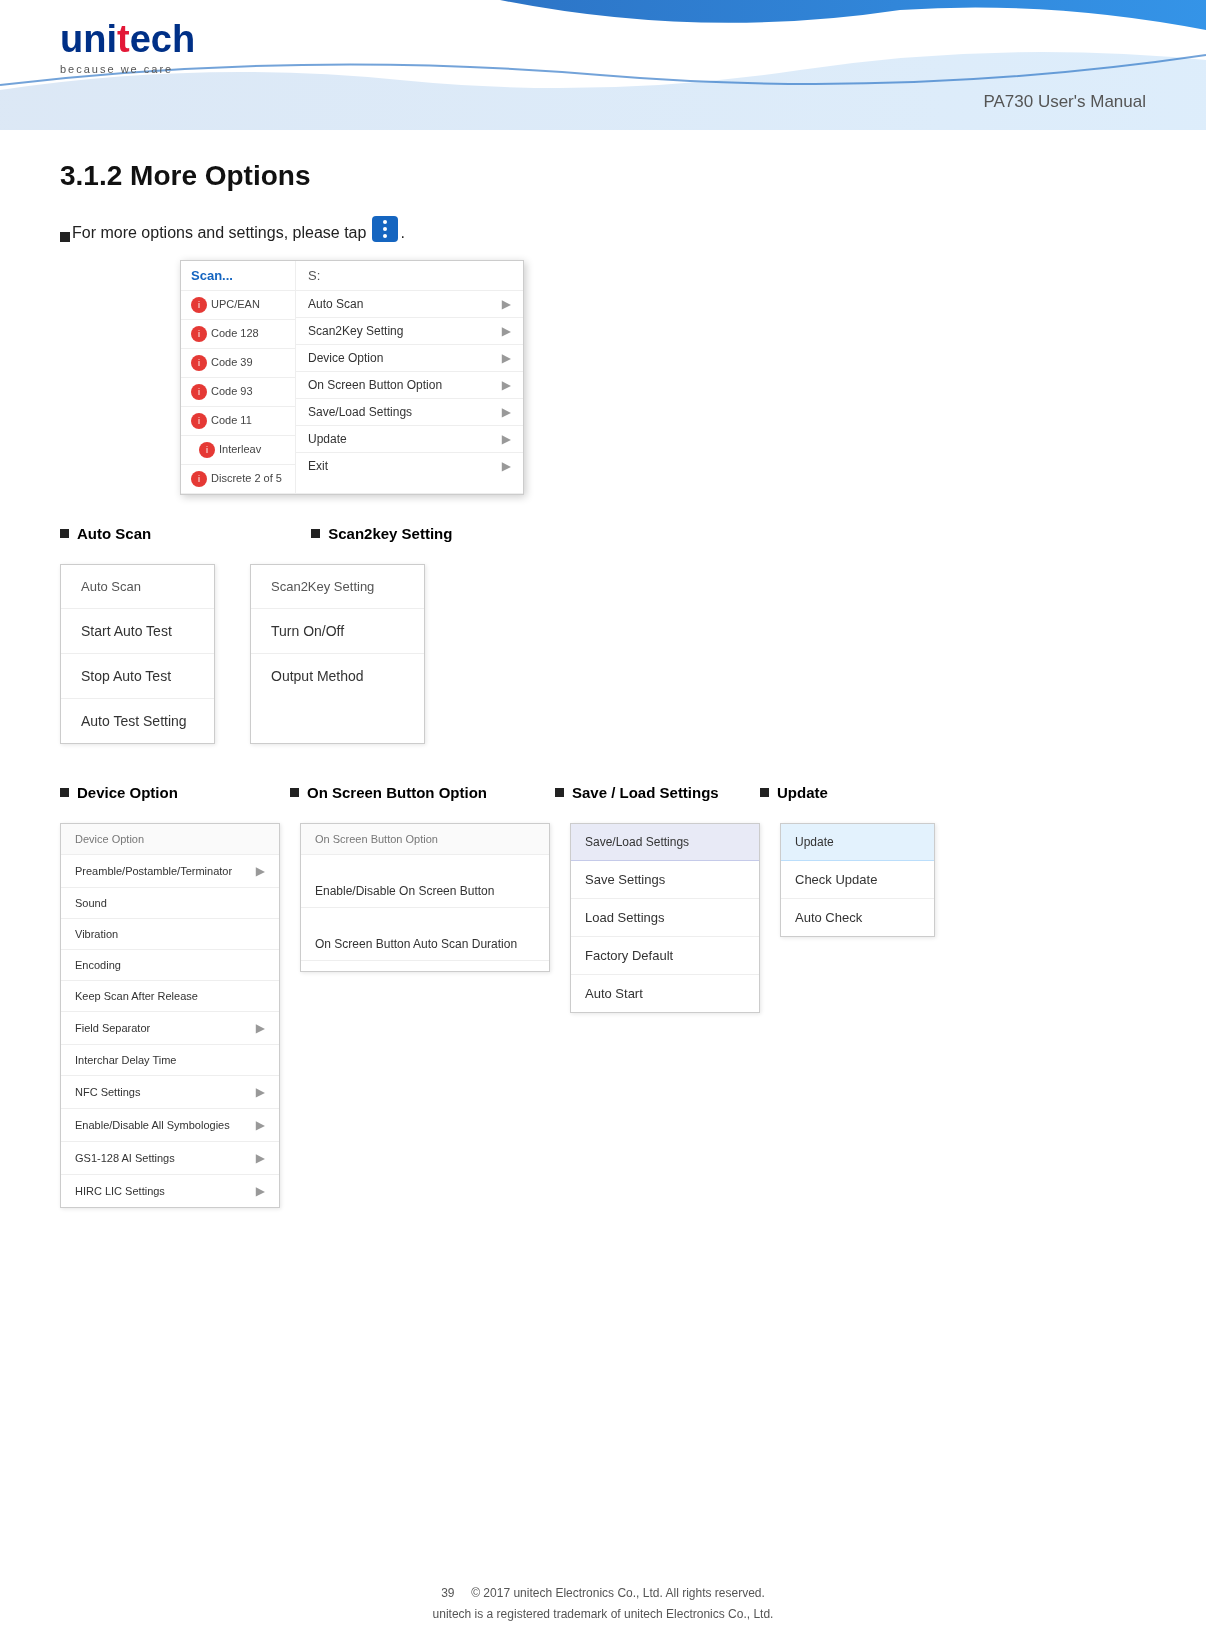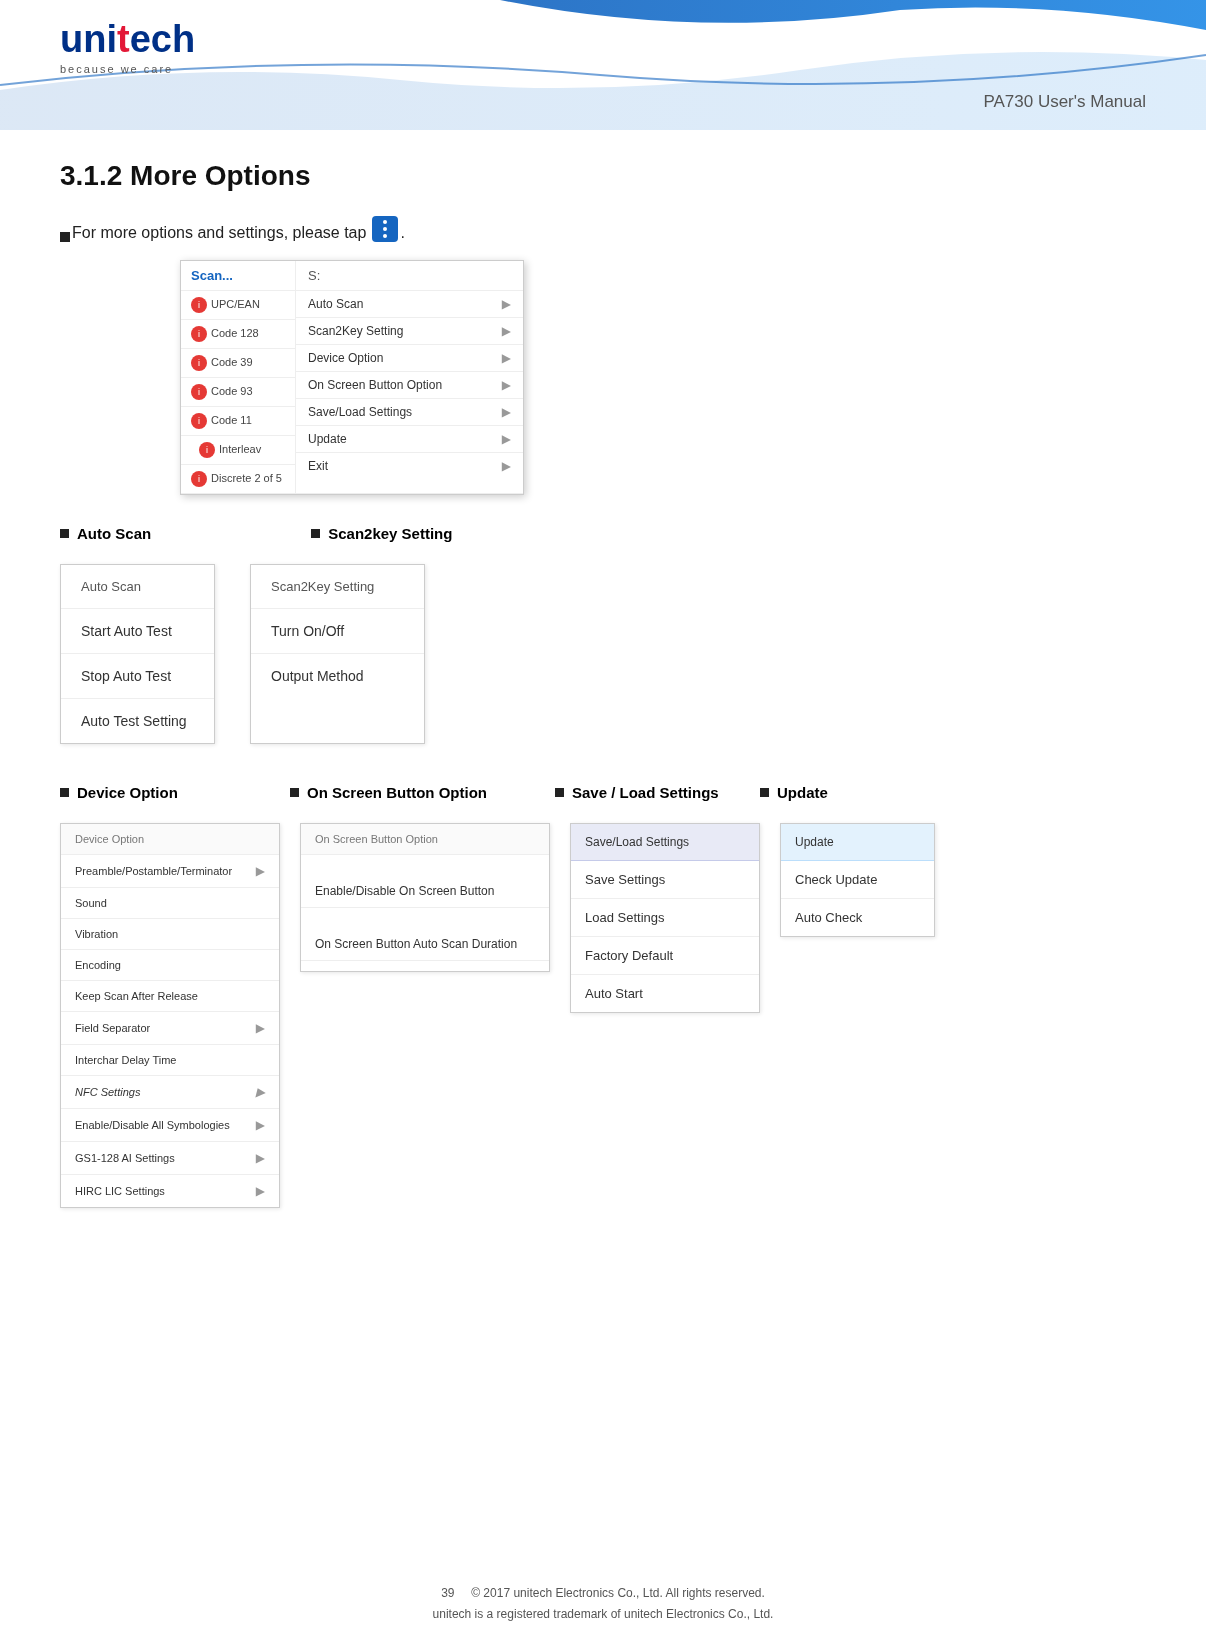--- a/index.html
+++ b/index.html
@@ -352,21 +352,21 @@
         </div>
         <div class="panel-item" style="font-size:11px;">Sound</div>
         <div class="panel-item" style="font-size:11px;">Vibration</div>
         <div class="panel-item" style="font-size:11px;">Encoding</div>
         <div class="panel-item" style="font-size:11px;">Keep Scan After Release</div>
         <div class="panel-item panel-item-with-arrow" style="font-size:11px;">
           <span>Field Separator</span>
           <span class="panel-item-arrow">▶</span>
         </div>
         <div class="panel-item" style="font-size:11px;">Interchar Delay Time</div>
-        <div class="panel-item panel-item-with-arrow" style="font-size:11px;font-style:italic;">
+        <div class="panel-item panel-item-with-arrow" style="font-size:11px;">
           <span>NFC Settings</span>
           <span class="panel-item-arrow">▶</span>
         </div>
         <div class="panel-item panel-item-with-arrow" style="font-size:11px;">
           <span>Enable/Disable All Symbologies</span>
           <span class="panel-item-arrow">▶</span>
         </div>
         <div class="panel-item panel-item-with-arrow" style="font-size:11px;">
           <span>GS1-128 AI Settings</span>
           <span class="panel-item-arrow">▶</span>

